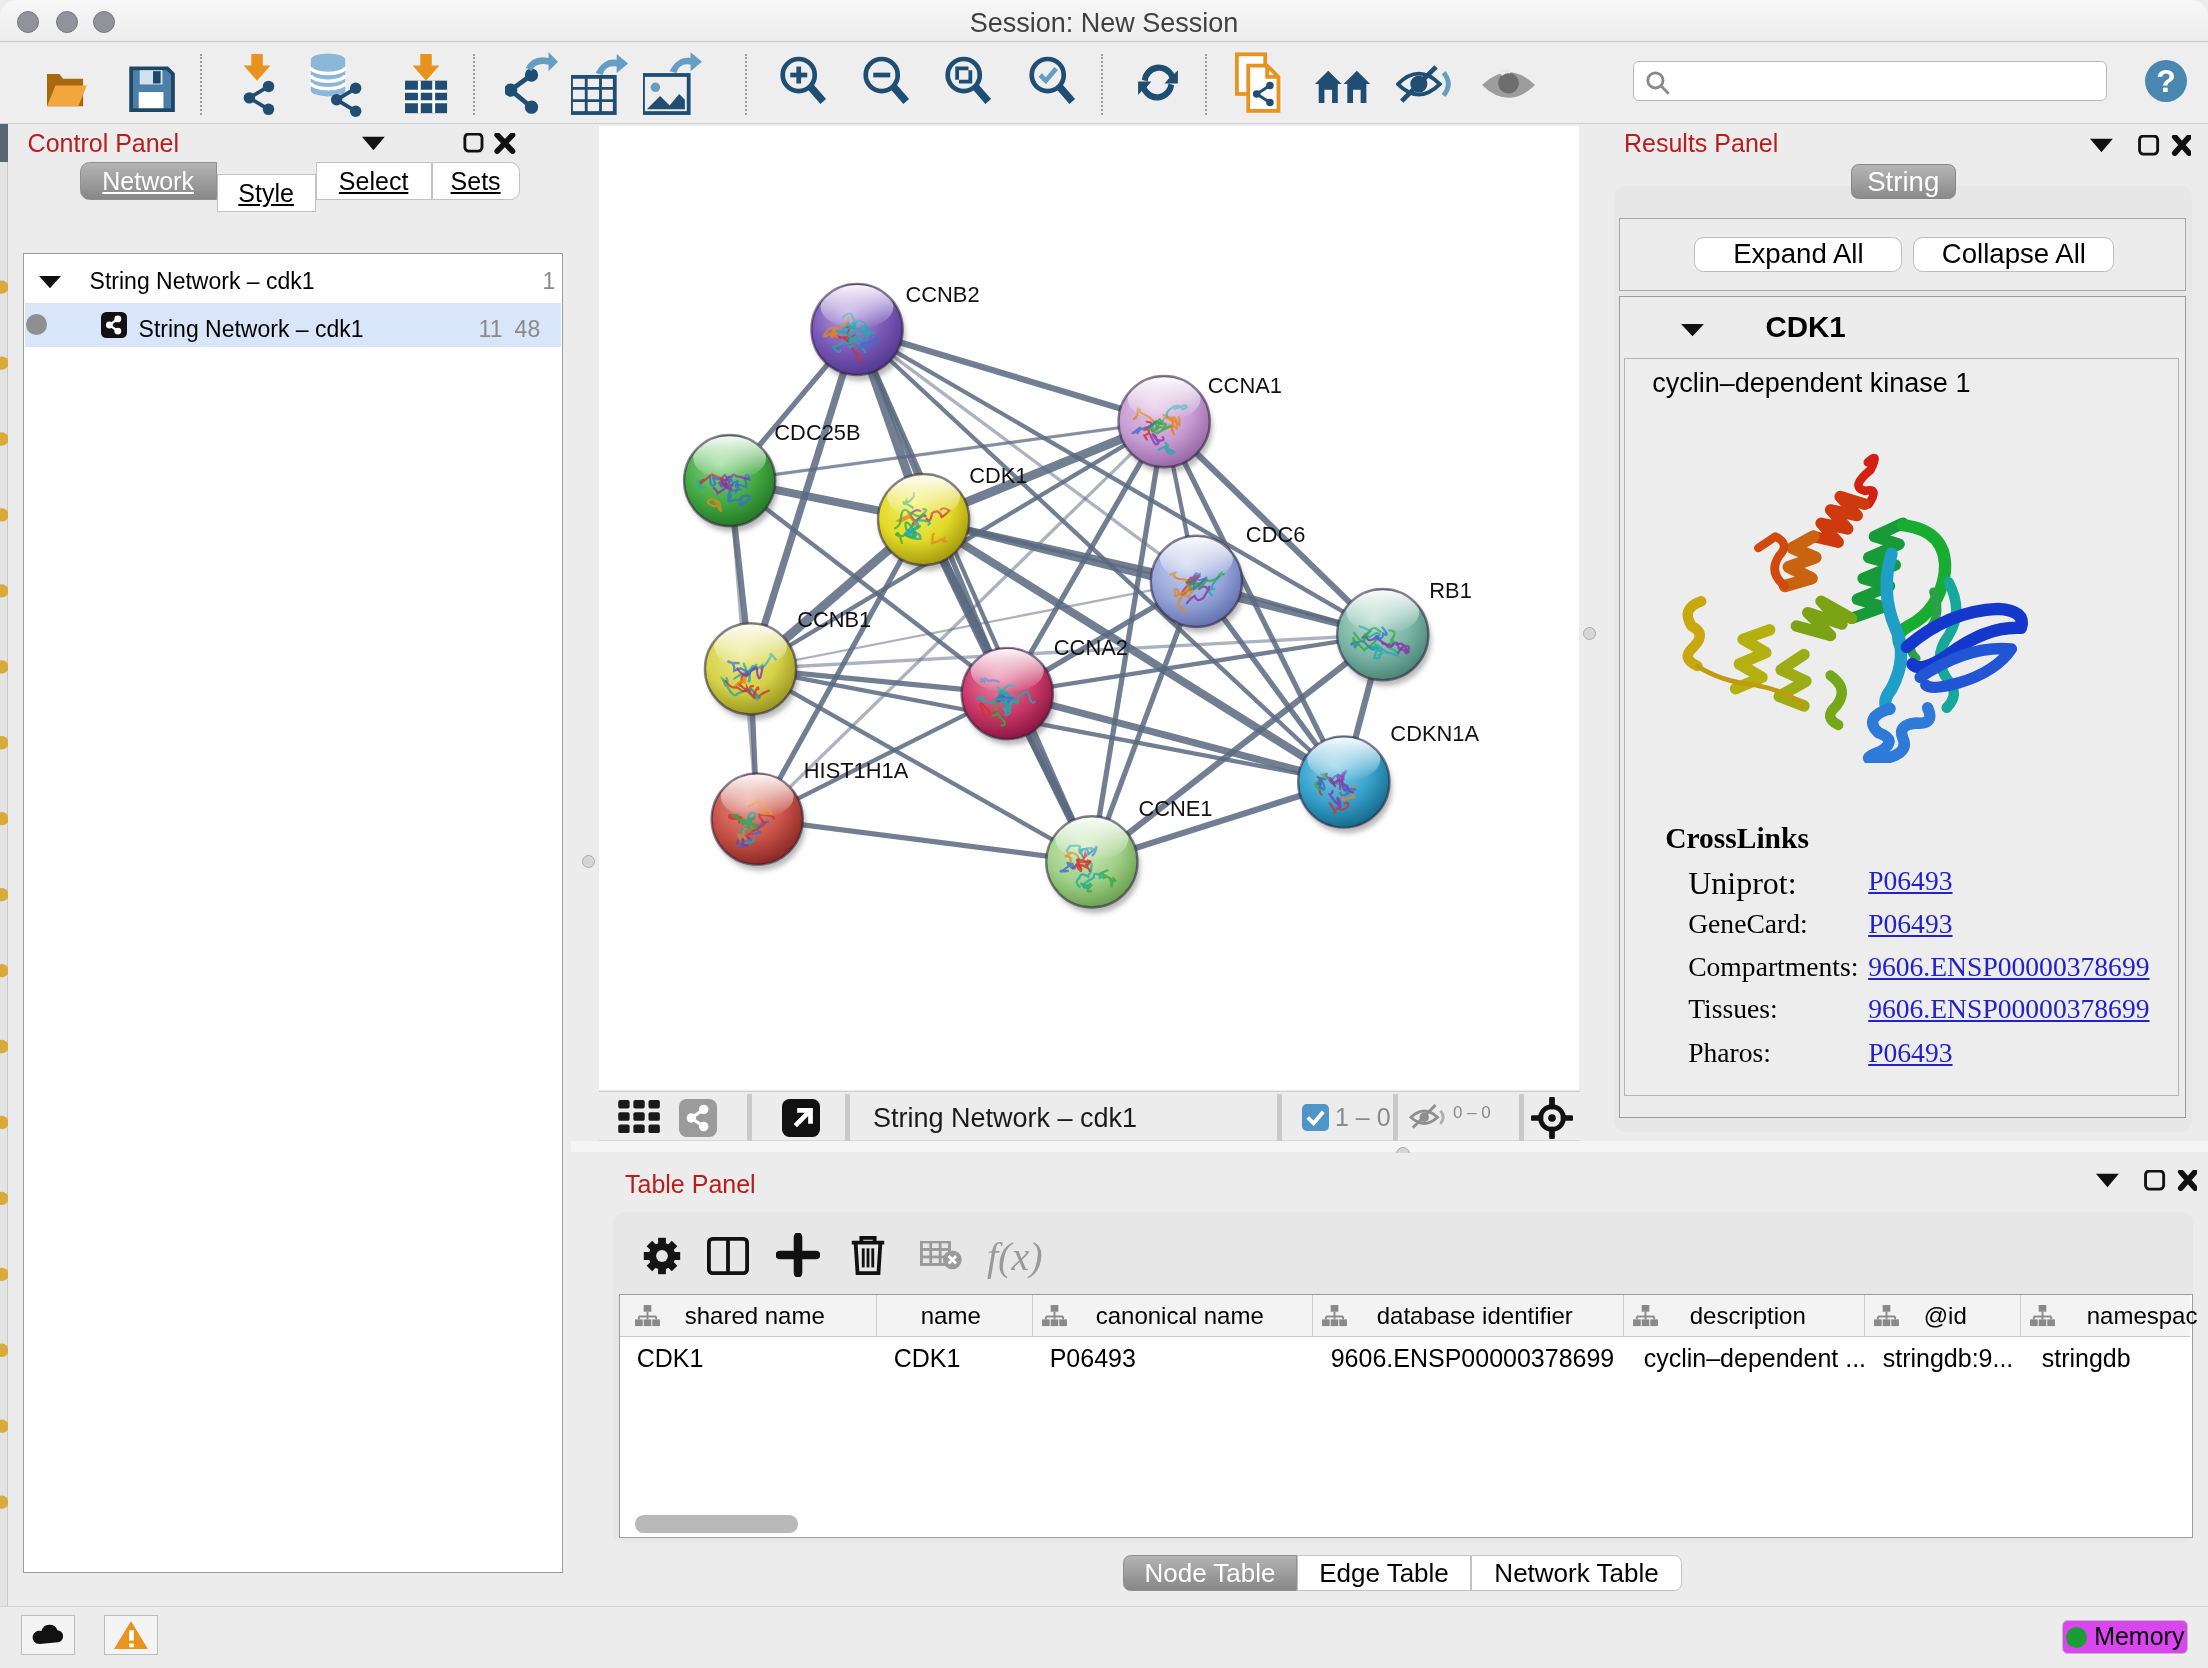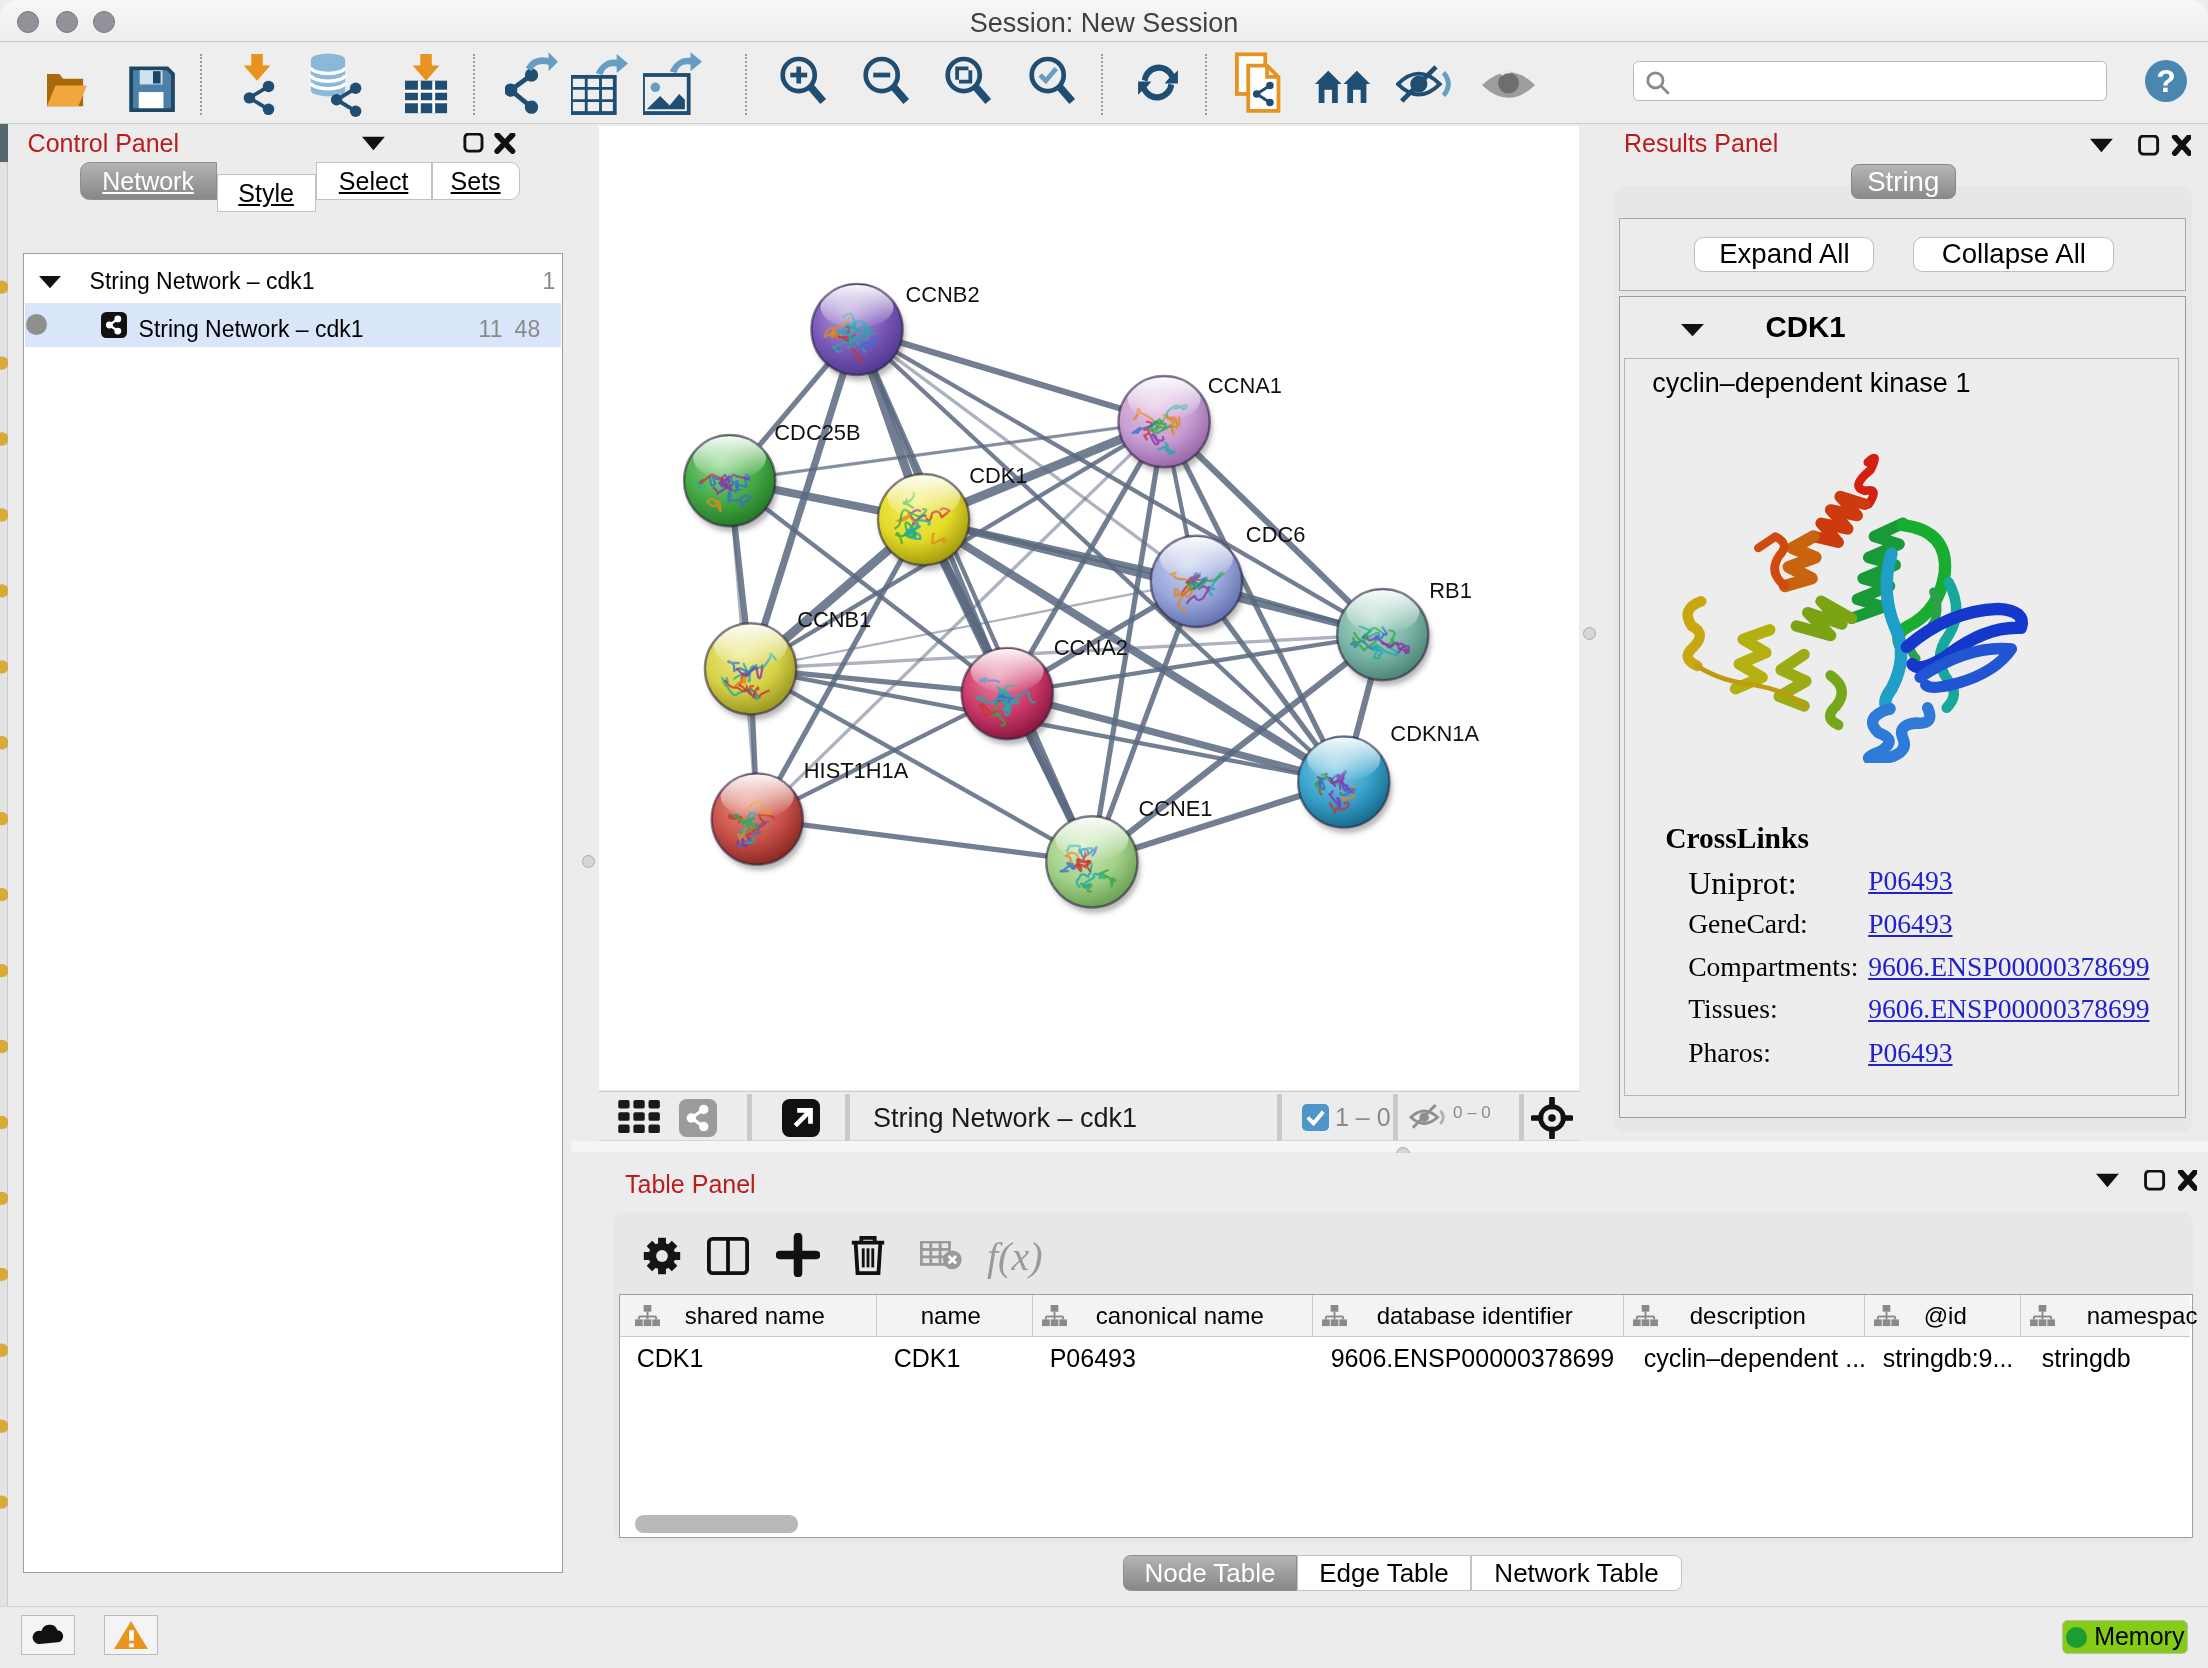--- a/index.html
+++ b/index.html
@@ -60,21 +60,21 @@
 .thsep { position:absolute; top:0; height:42px; width:0; border-left:1.9px solid #cccccc; }
 .td { position:absolute; top:49px; font-size:25px; color:#000; }
 .btab { position:absolute; top:0; height:36px; font-size:26px; background:#fff;
   border:1px solid #c2c2c2; color:#000; text-align:center; line-height:34px; }
 
 #statusbar { left:0; top:1606px; width:2208px; height:62px; background:#ececec;
   border-top:1.9px solid #d2d2d2; }
 .stbtn { position:absolute; top:7.6px; width:54px; height:40px; background:#f4f4f4;
   border:1.9px solid #bcbcbc; display:flex; align-items:center; justify-content:center; }
 #membtn { position:absolute; right:20px; top:13.3px; width:126px; height:34px;
-  background:#84cc16; border:1.9px solid #bdbdbd; border-radius:5.7px;
+  background:#d946ef; border:1.9px solid #bdbdbd; border-radius:5.7px;
   font-size:25px; line-height:30px; text-align:center; }
 #membtn .dot { display:inline-block; width:21px; height:21px; border-radius:50%;
   background:#1c9c35; vertical-align:-2.9px; margin-right:7.6px; }
 .link { color:#2222cc; text-decoration:underline; }
 .serif { font-family:"Liberation Serif", serif; }
 </style>
 </head>
 <body>
 
 <div class="abs" style="left:0; top:95px; width:7.6px; height:1573px; background:#e3e3e3; border-right:1px solid #c9c9c9;"></div>
@@ -683,21 +683,21 @@
 <div class="abs" id="results">
   <div class="ptitle" style="position:absolute; left:17px; top:4.8px;">Results Panel</div>
   <svg class="abs" style="left:483px; top:10.5px;" width="101" height="21" viewBox="0 0 106 22">
     <path d="M0 4 L24 4 L12 18 Z" fill="#111"></path>
     <rect x="52" y="1" width="19" height="19" rx="4" fill="none" stroke="#111" stroke-width="3"></rect>
     <path d="M89 2 L104 19 M104 2 L89 19" stroke="#111" stroke-width="6" stroke-linecap="round"></path>
   </svg>
   <div id="rescont">
     <div class="stringtab">String</div>
     <div class="box" style="left:5.7px; top:32px; width:567px; height:73px;">
-      <div class="btn" style="left:74px; top:18px; width:180px; height:35px; line-height:32px;">Expand All</div>
+      <div class="btn" style="left:74px; top:18px; width:208px; height:35px; line-height:32px;">Expand All</div>
       <div class="btn" style="left:293px; top:18px; width:201px; height:35px; line-height:32px;">Collapse All</div>
     </div>
     <div class="box" style="left:5.7px; top:110px; width:567px; height:822px; border-color:#9a9a9a;">
       <svg class="abs" style="left:60px; top:26px;" width="25" height="14.3" viewBox="0 0 26 15">
           <path d="M1 1 L25 1 L13 14 Z" fill="#111"></path>
         </svg>
       <div style="position:absolute; left:145px; top:13.3px; font-size:29.5px; font-weight:bold;">CDK1</div>
       <div class="box" style="left:3.8px; top:61px; width:555px; height:738px; border:1.9px solid #b5b5b5; background:#ededed;">
         <div style="position:absolute; left:27px; top:8.6px; font-size:27px;">cyclin–dependent kinase 1</div>
         <svg class="abs" style="left:38px; top:90px;" width="438" height="314" viewBox="0 0 460 330" id="protein">

